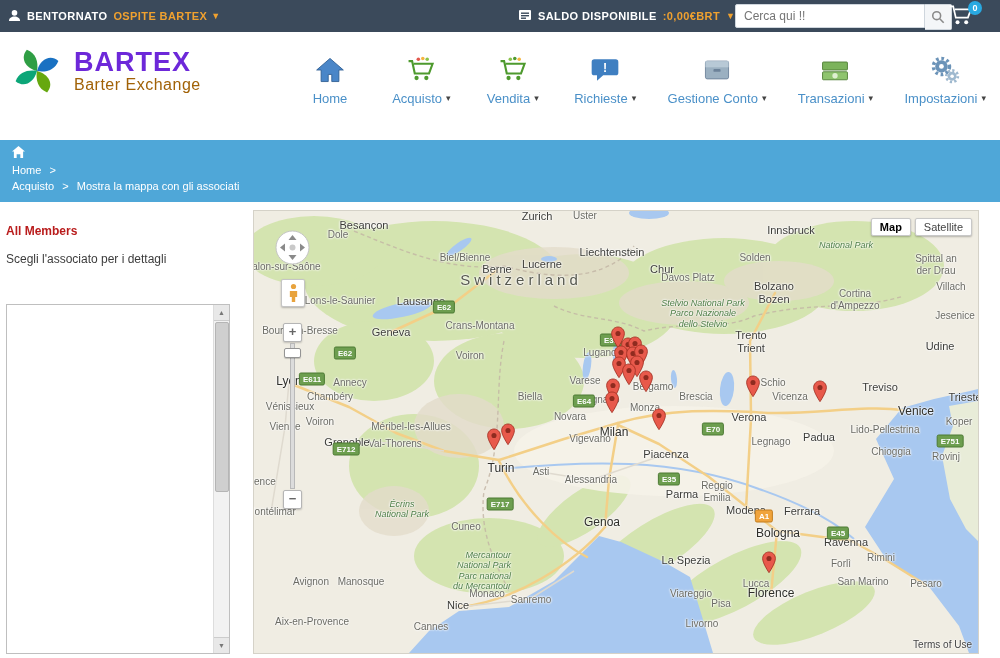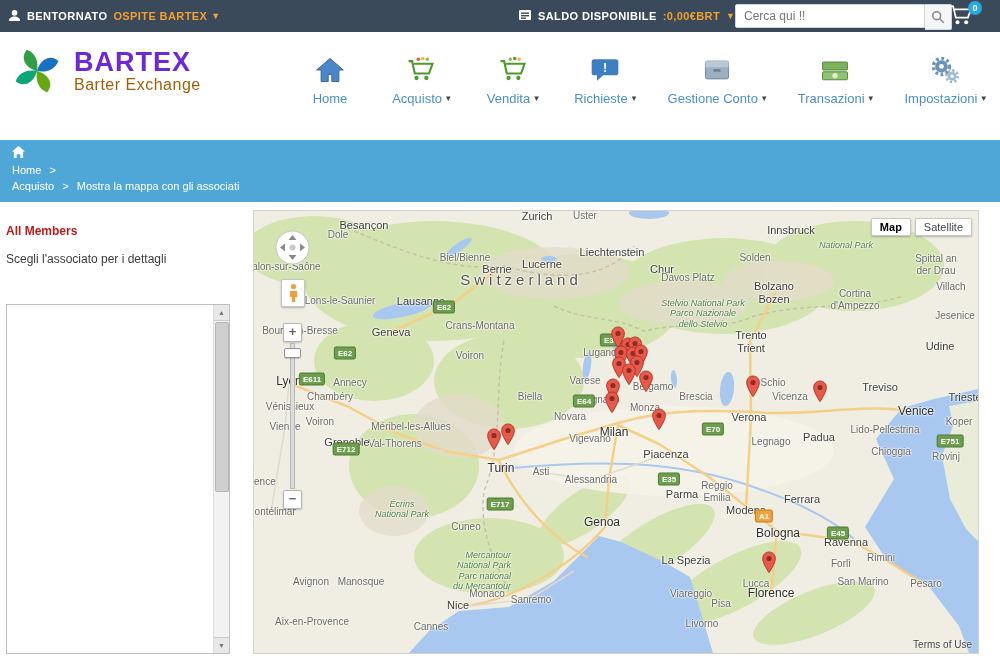--- a/index.html
+++ b/index.html
@@ -421,21 +421,21 @@
     <div class="lbl town" style="left: 637px; top: 241px;">Chioggia</div>
     <div class="lbl town" style="left: 692px; top: 246px;">Rovinj</div>
     <div class="lbl city big" style="left: 247px; top: 258px;">Turin</div>
     <div class="lbl city" style="left: 412px; top: 243px;">Piacenza</div>
     <div class="lbl town" style="left: 287px; top: 261px;">Asti</div>
     <div class="lbl town" style="left: 337px; top: 269px;">Alessandria</div>
     <div class="lbl town" style="left: 4px; top: 271px;">Valence</div>
     <div class="lbl town" style="left: 463px; top: 280px;">Reggio
 Emilia</div>
     <div class="lbl city" style="left: 428px; top: 283px;">Parma</div>
-    <div class="lbl city" style="left: 548px; top: 288px;">Ferrara</div>
+    <div class="lbl city" style="left: 548px; top: 300px;">Ferrara</div>
     <div class="lbl city" style="left: 492px; top: 299px;">Modena</div>
     <div class="lbl park" style="left: 148px; top: 298px;">Écrins
 National Park</div>
     <div class="lbl town" style="left: 17px; top: 301px;">Montélimar</div>
     <div class="lbl city big" style="left: 348px; top: 312px;">Genoa</div>
     <div class="lbl town" style="left: 212px; top: 316px;">Cuneo</div>
     <div class="lbl city big" style="left: 524px; top: 323px;">Bologna</div>
     <div class="lbl city" style="left: 592px; top: 331px;">Ravenna</div>
     <div class="lbl park" style="left: 228px; top: 360px; text-align: right;">Mercantour
 National Park

